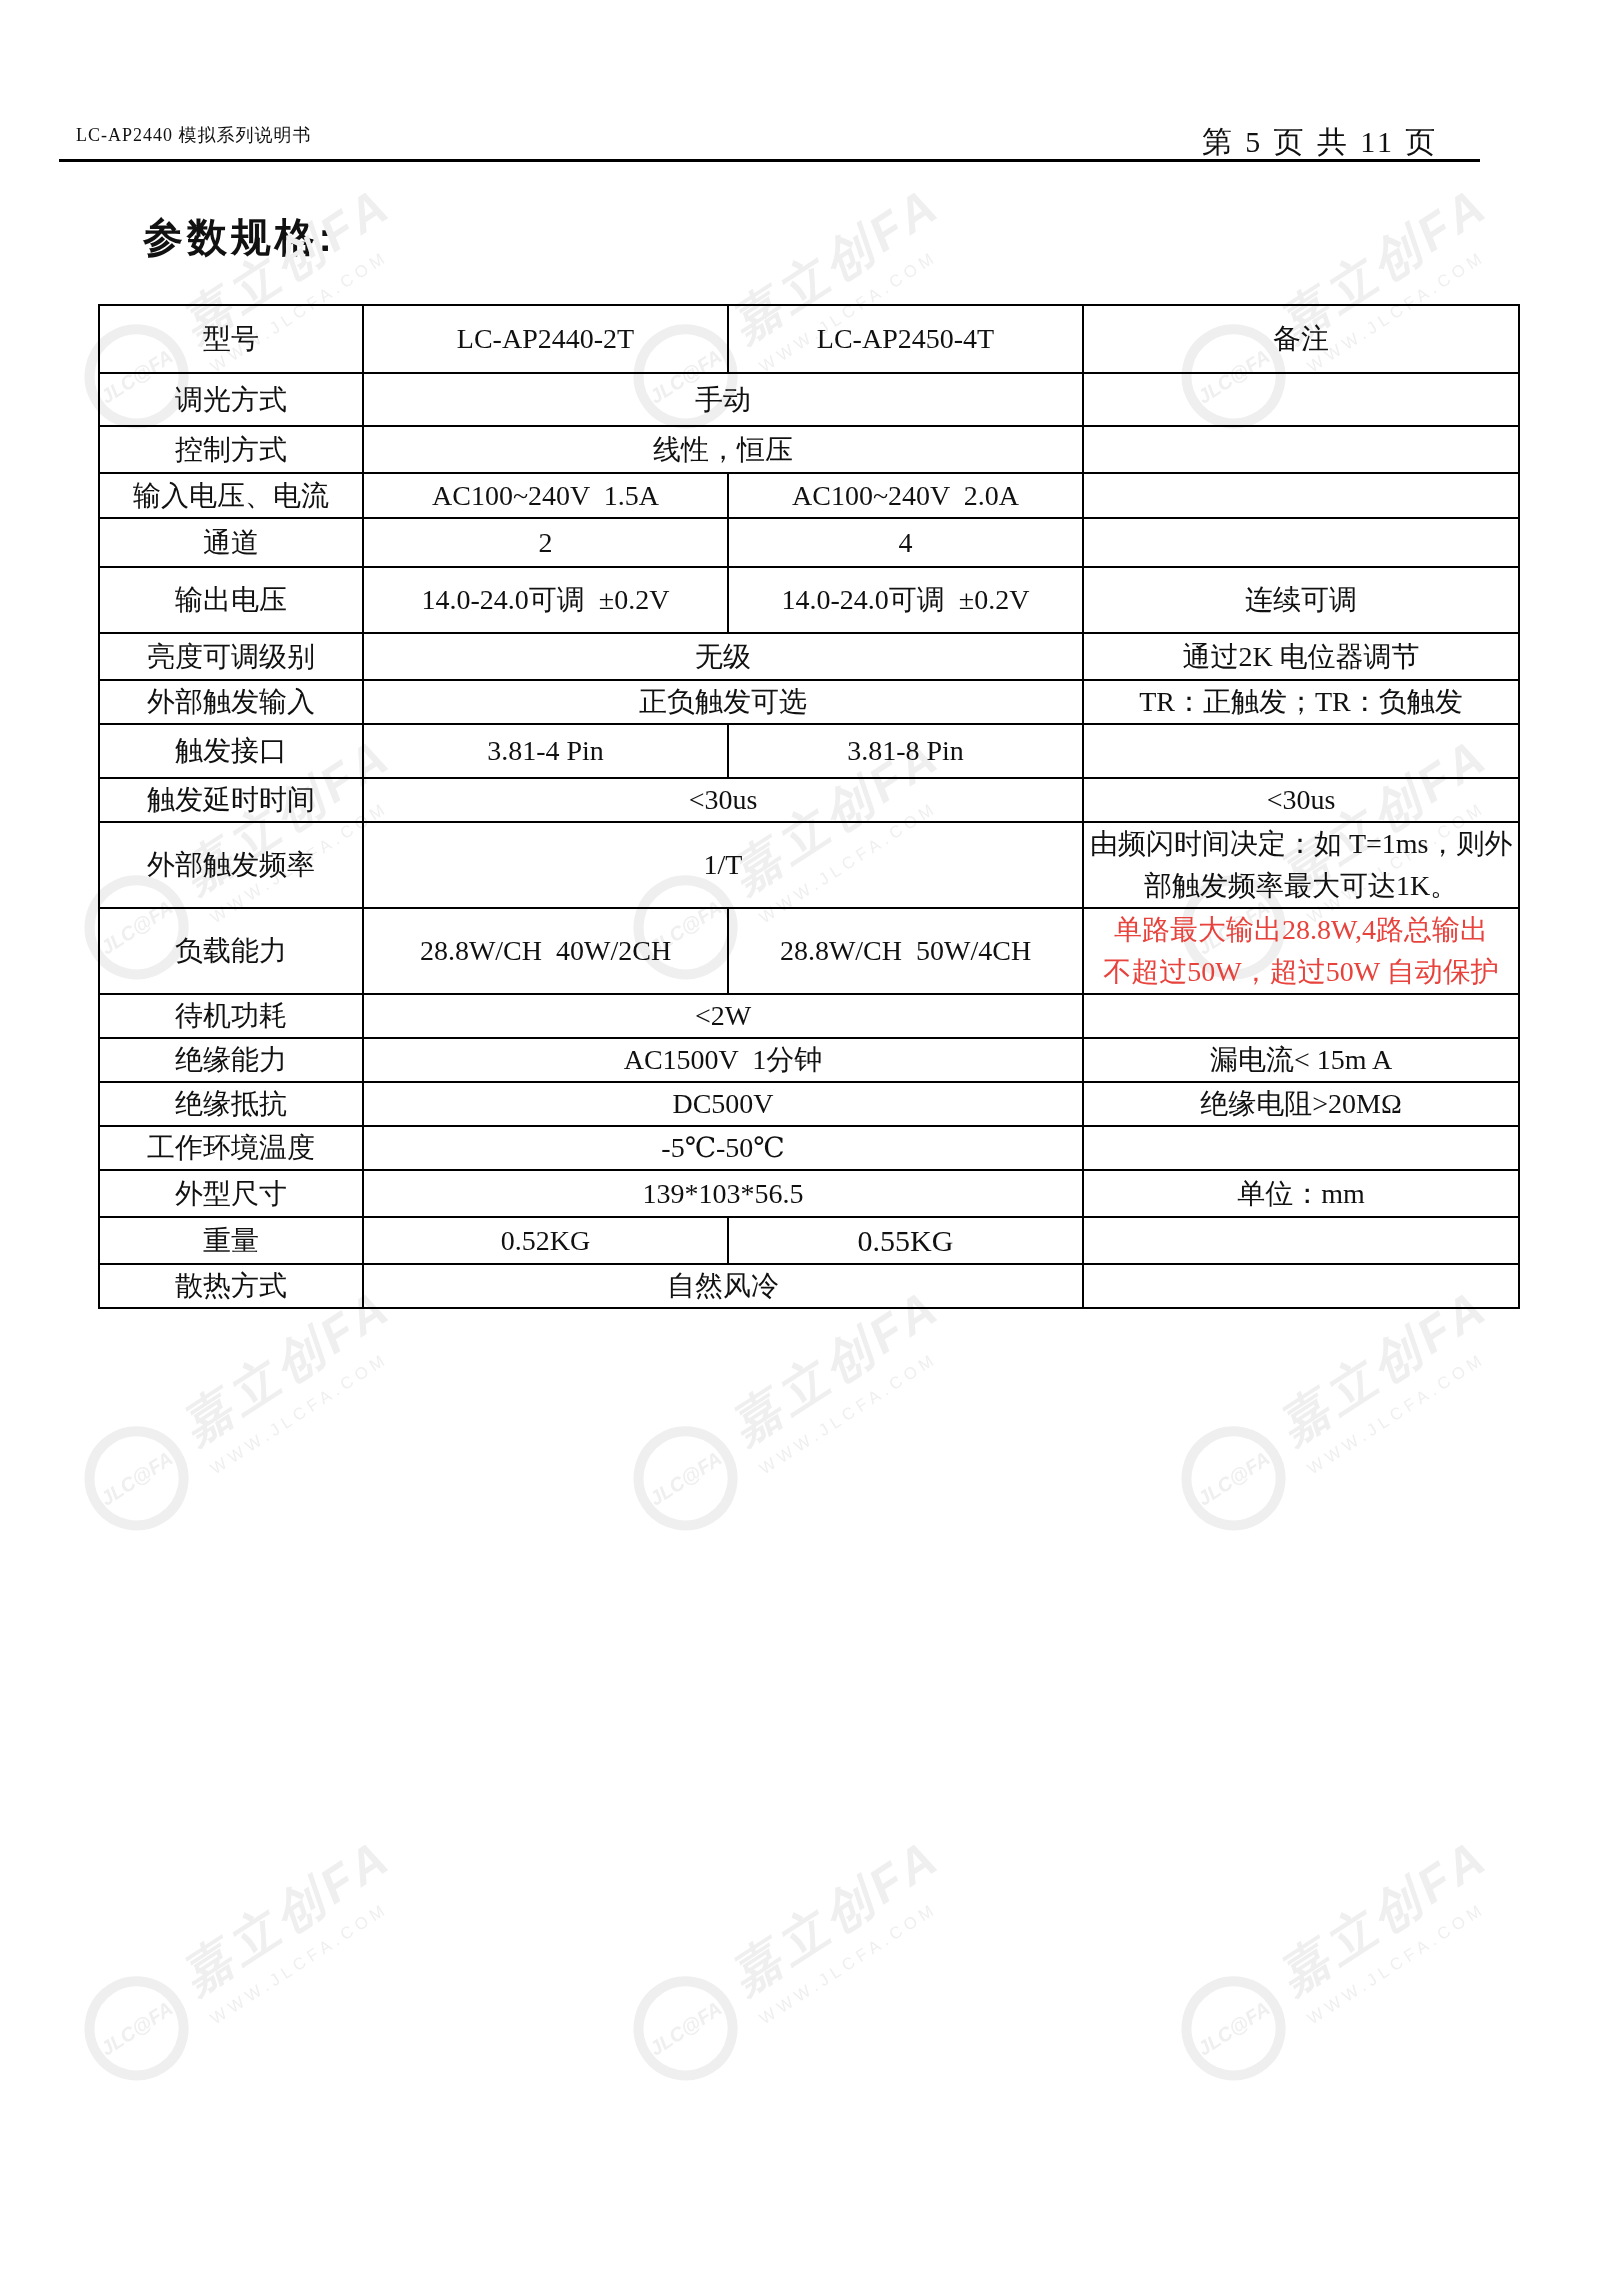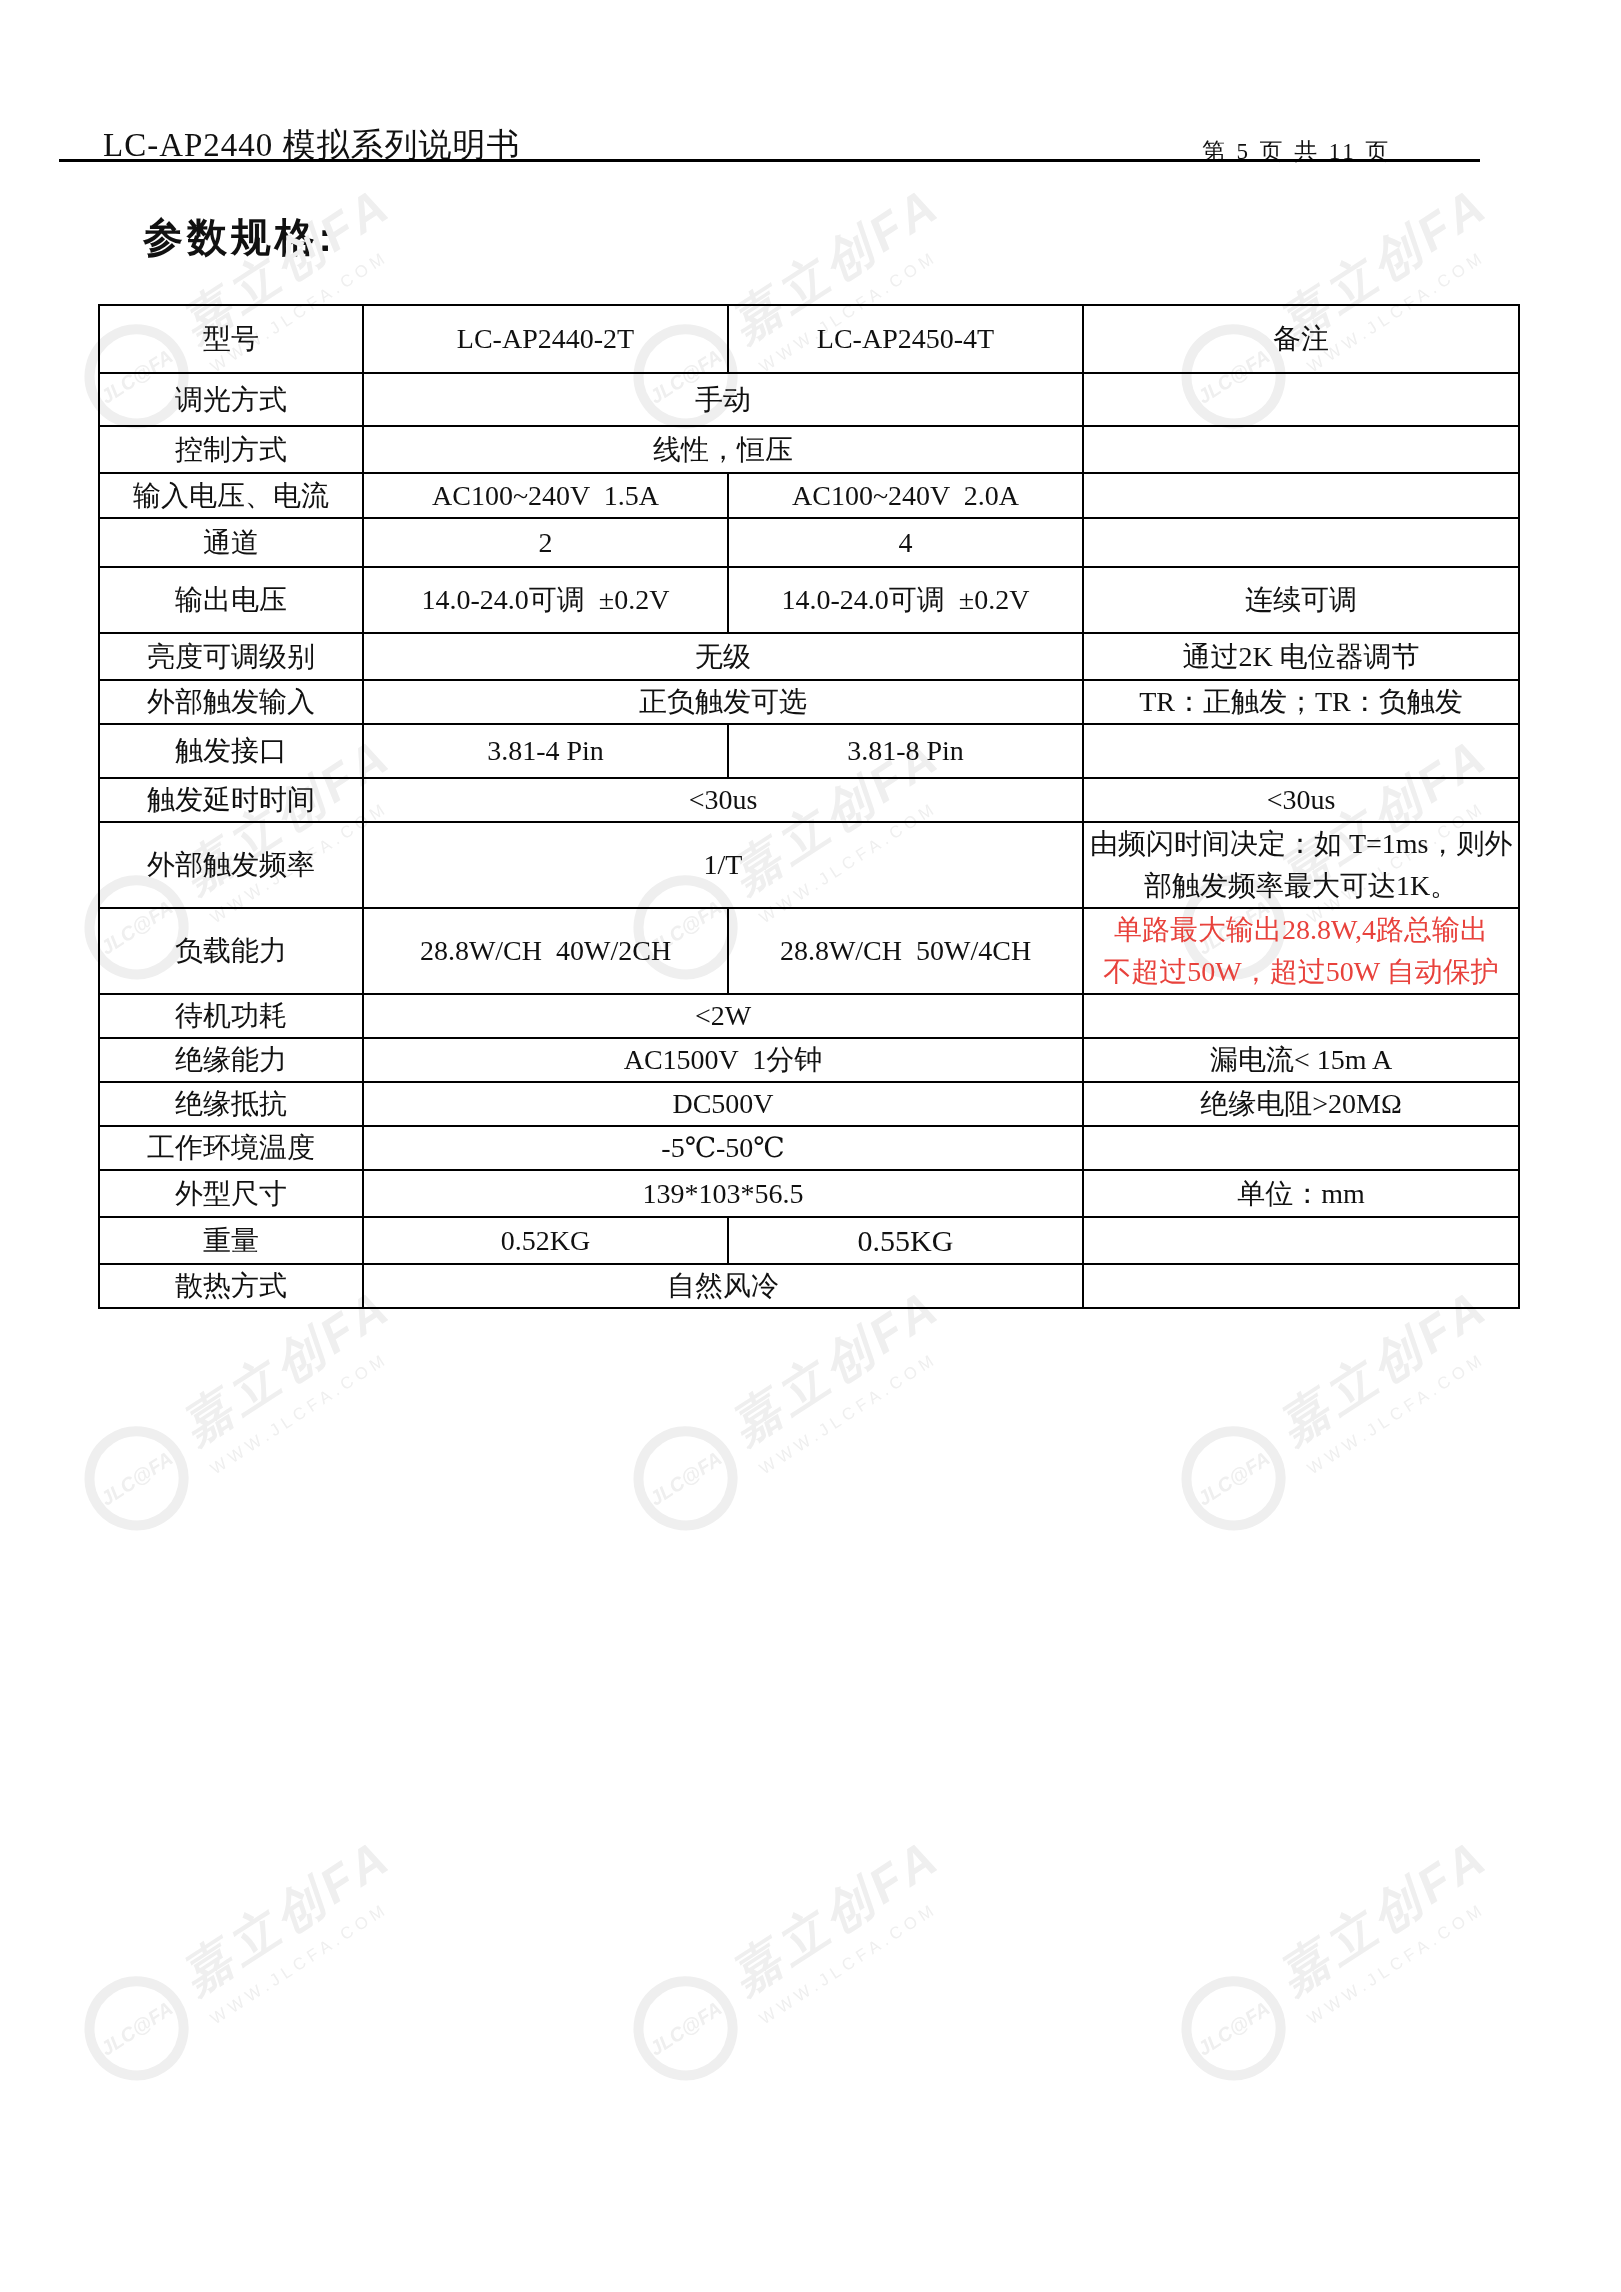--- a/index.html
+++ b/index.html
@@ -2,22 +2,22 @@
 <html><head>
 <meta charset="utf-8">
 <style>
   html,body { margin:0; padding:0; background:#fff; }
   .page {
     position:relative; width:1621px; height:2293px; background:#ffffff;
     font-family:"Liberation Serif","DejaVu Serif",serif; color:#111111;
     overflow:hidden;
   }
   
-  .doc-title   { position:absolute; left:76px;  top:123px; font-size:33px; letter-spacing:1px;margin-left:27px; }
-  .page-ind    { position:absolute; left:1202px; top:136px; font-size:23px; letter-spacing:2.9px; }
+  .doc-title   { position:absolute; left:76px;  top:123px; font-size:18px; letter-spacing:1px; }
+  .page-ind    { position:absolute; left:1202px; top:122px; font-size:30px; letter-spacing:2.9px; }
   .header-rule { position:absolute; left:59px;  top:159px; width:1421px; height:2.9px; background:#000; }
   
   .section-title {
     position:absolute; left:143px; top:210px; font-size:40px; font-weight:bold;
     font-family:"Liberation Sans","DejaVu Sans",sans-serif; letter-spacing:3.9px;
   }
   
   table.spec {
     position:absolute; left:98px; top:304px; width:1419px; z-index:2;
     border-collapse:collapse; table-layout:fixed;

